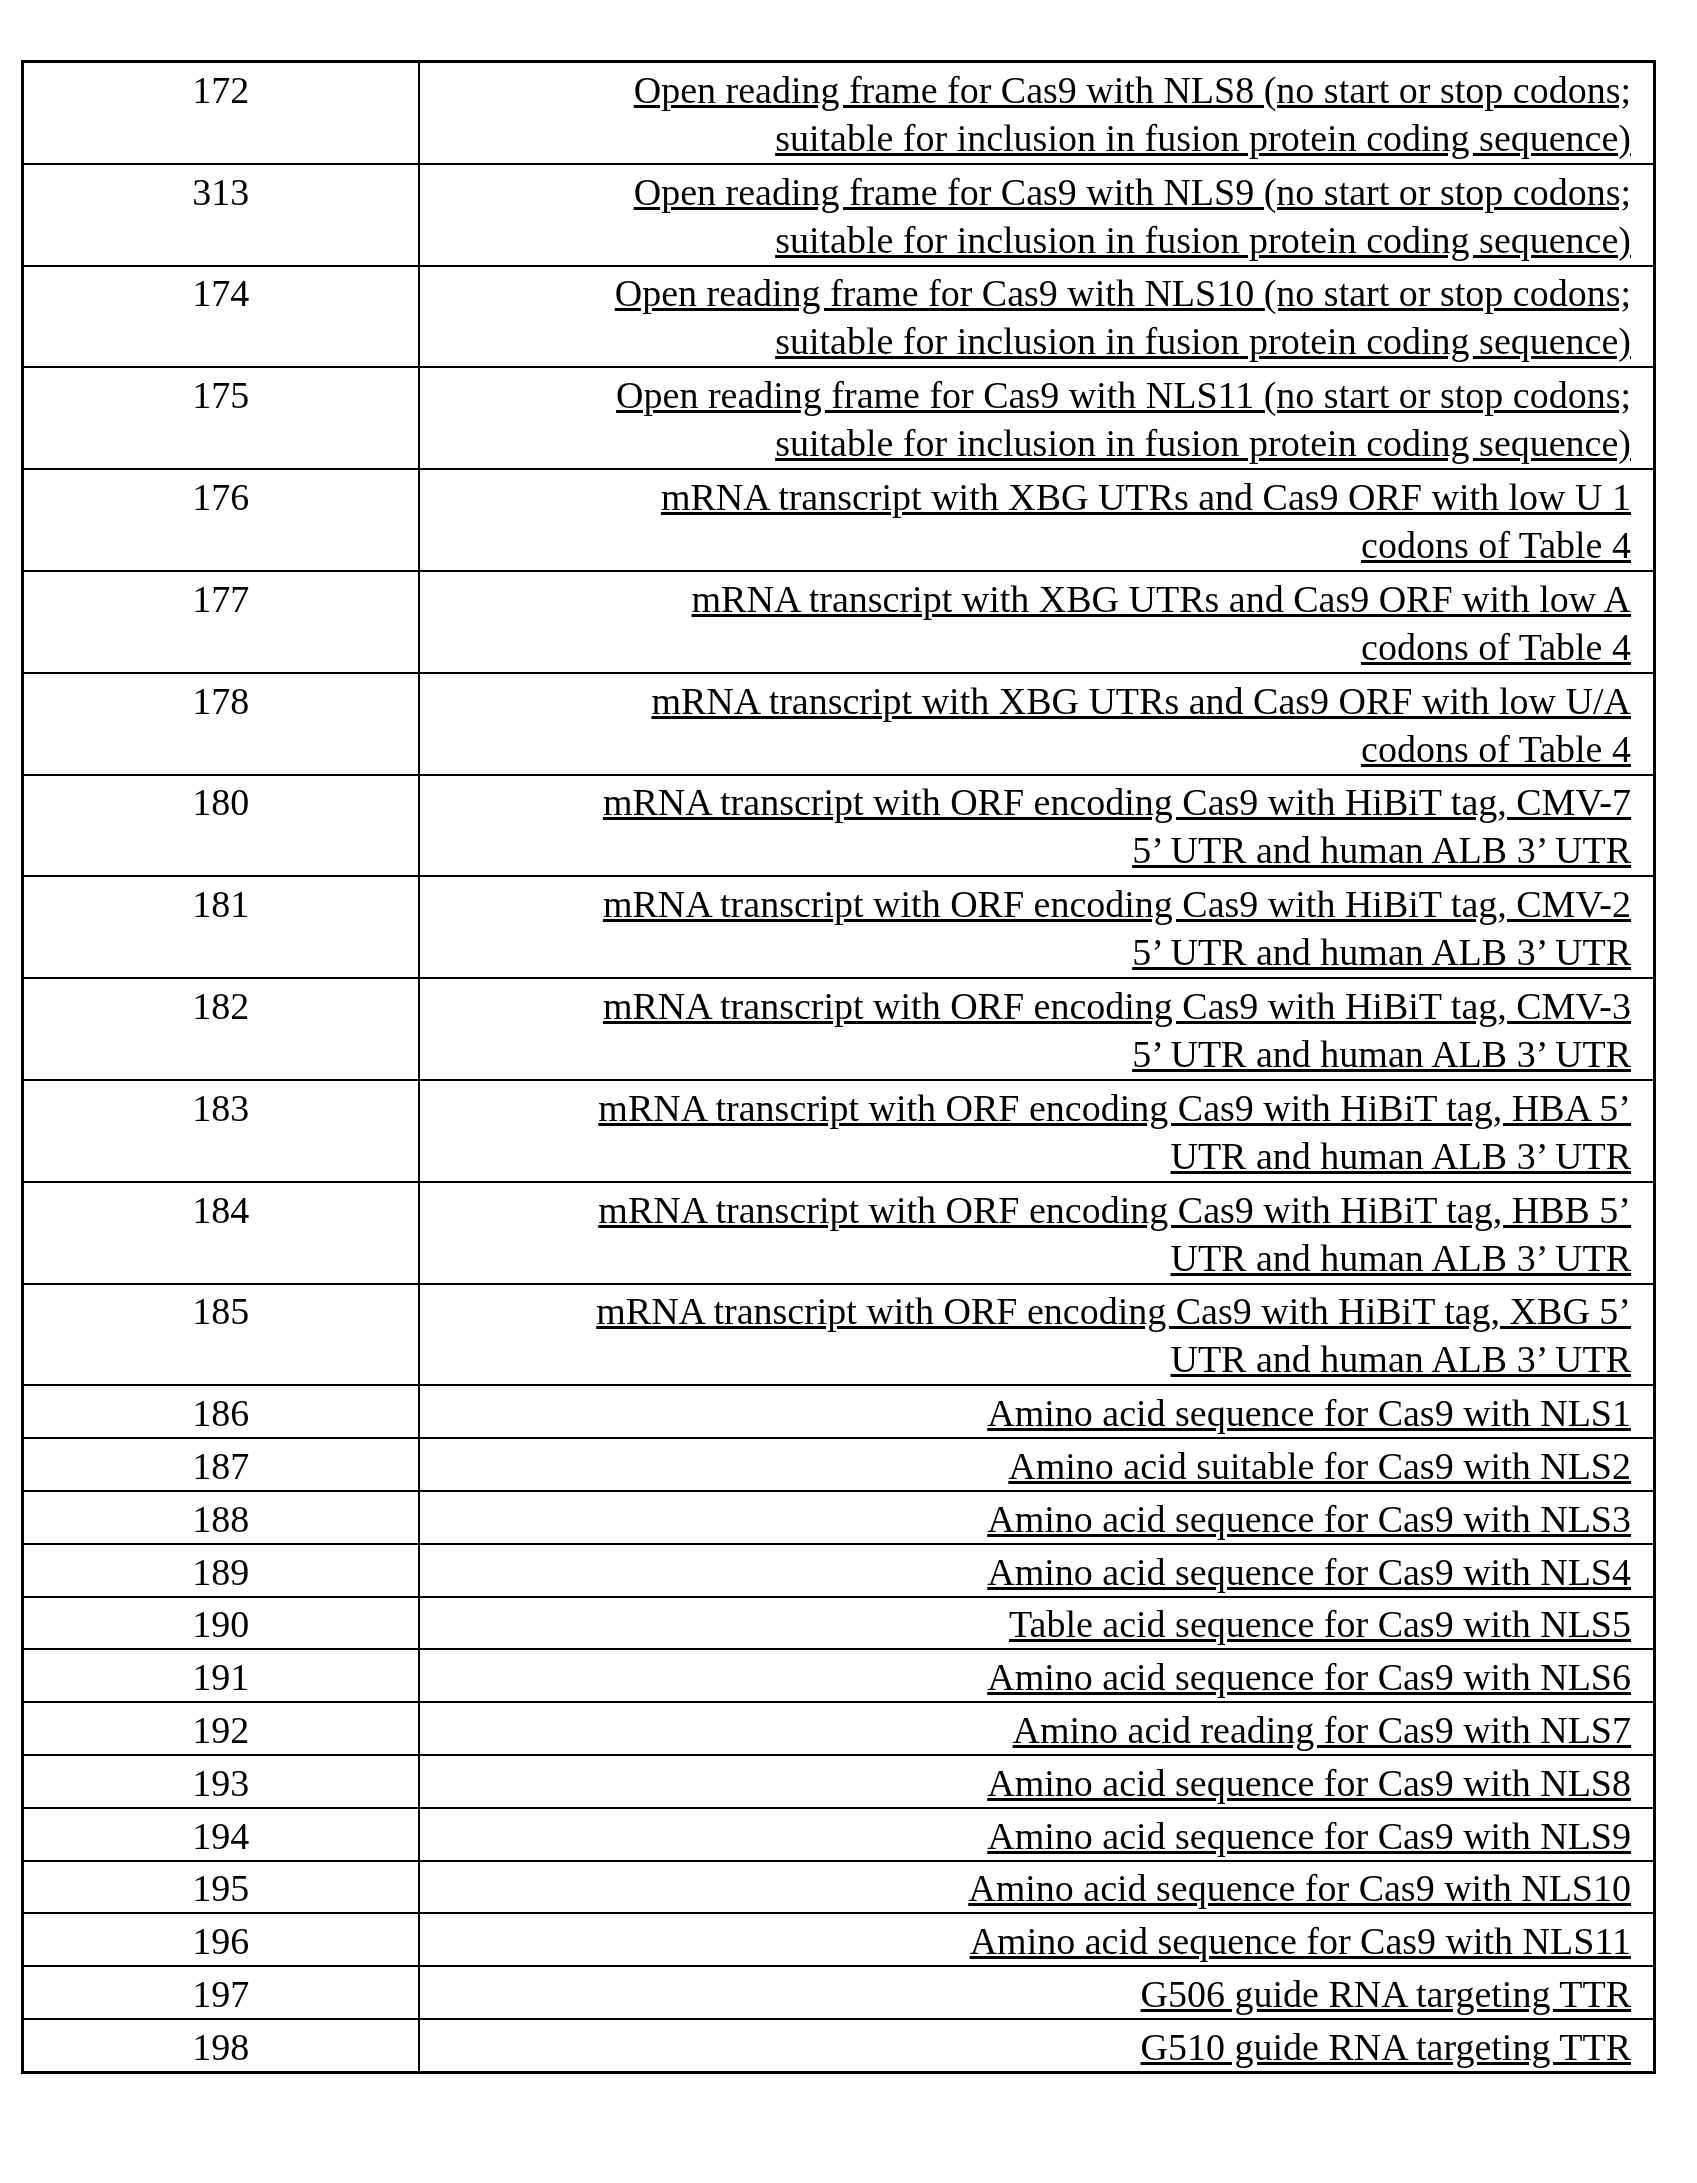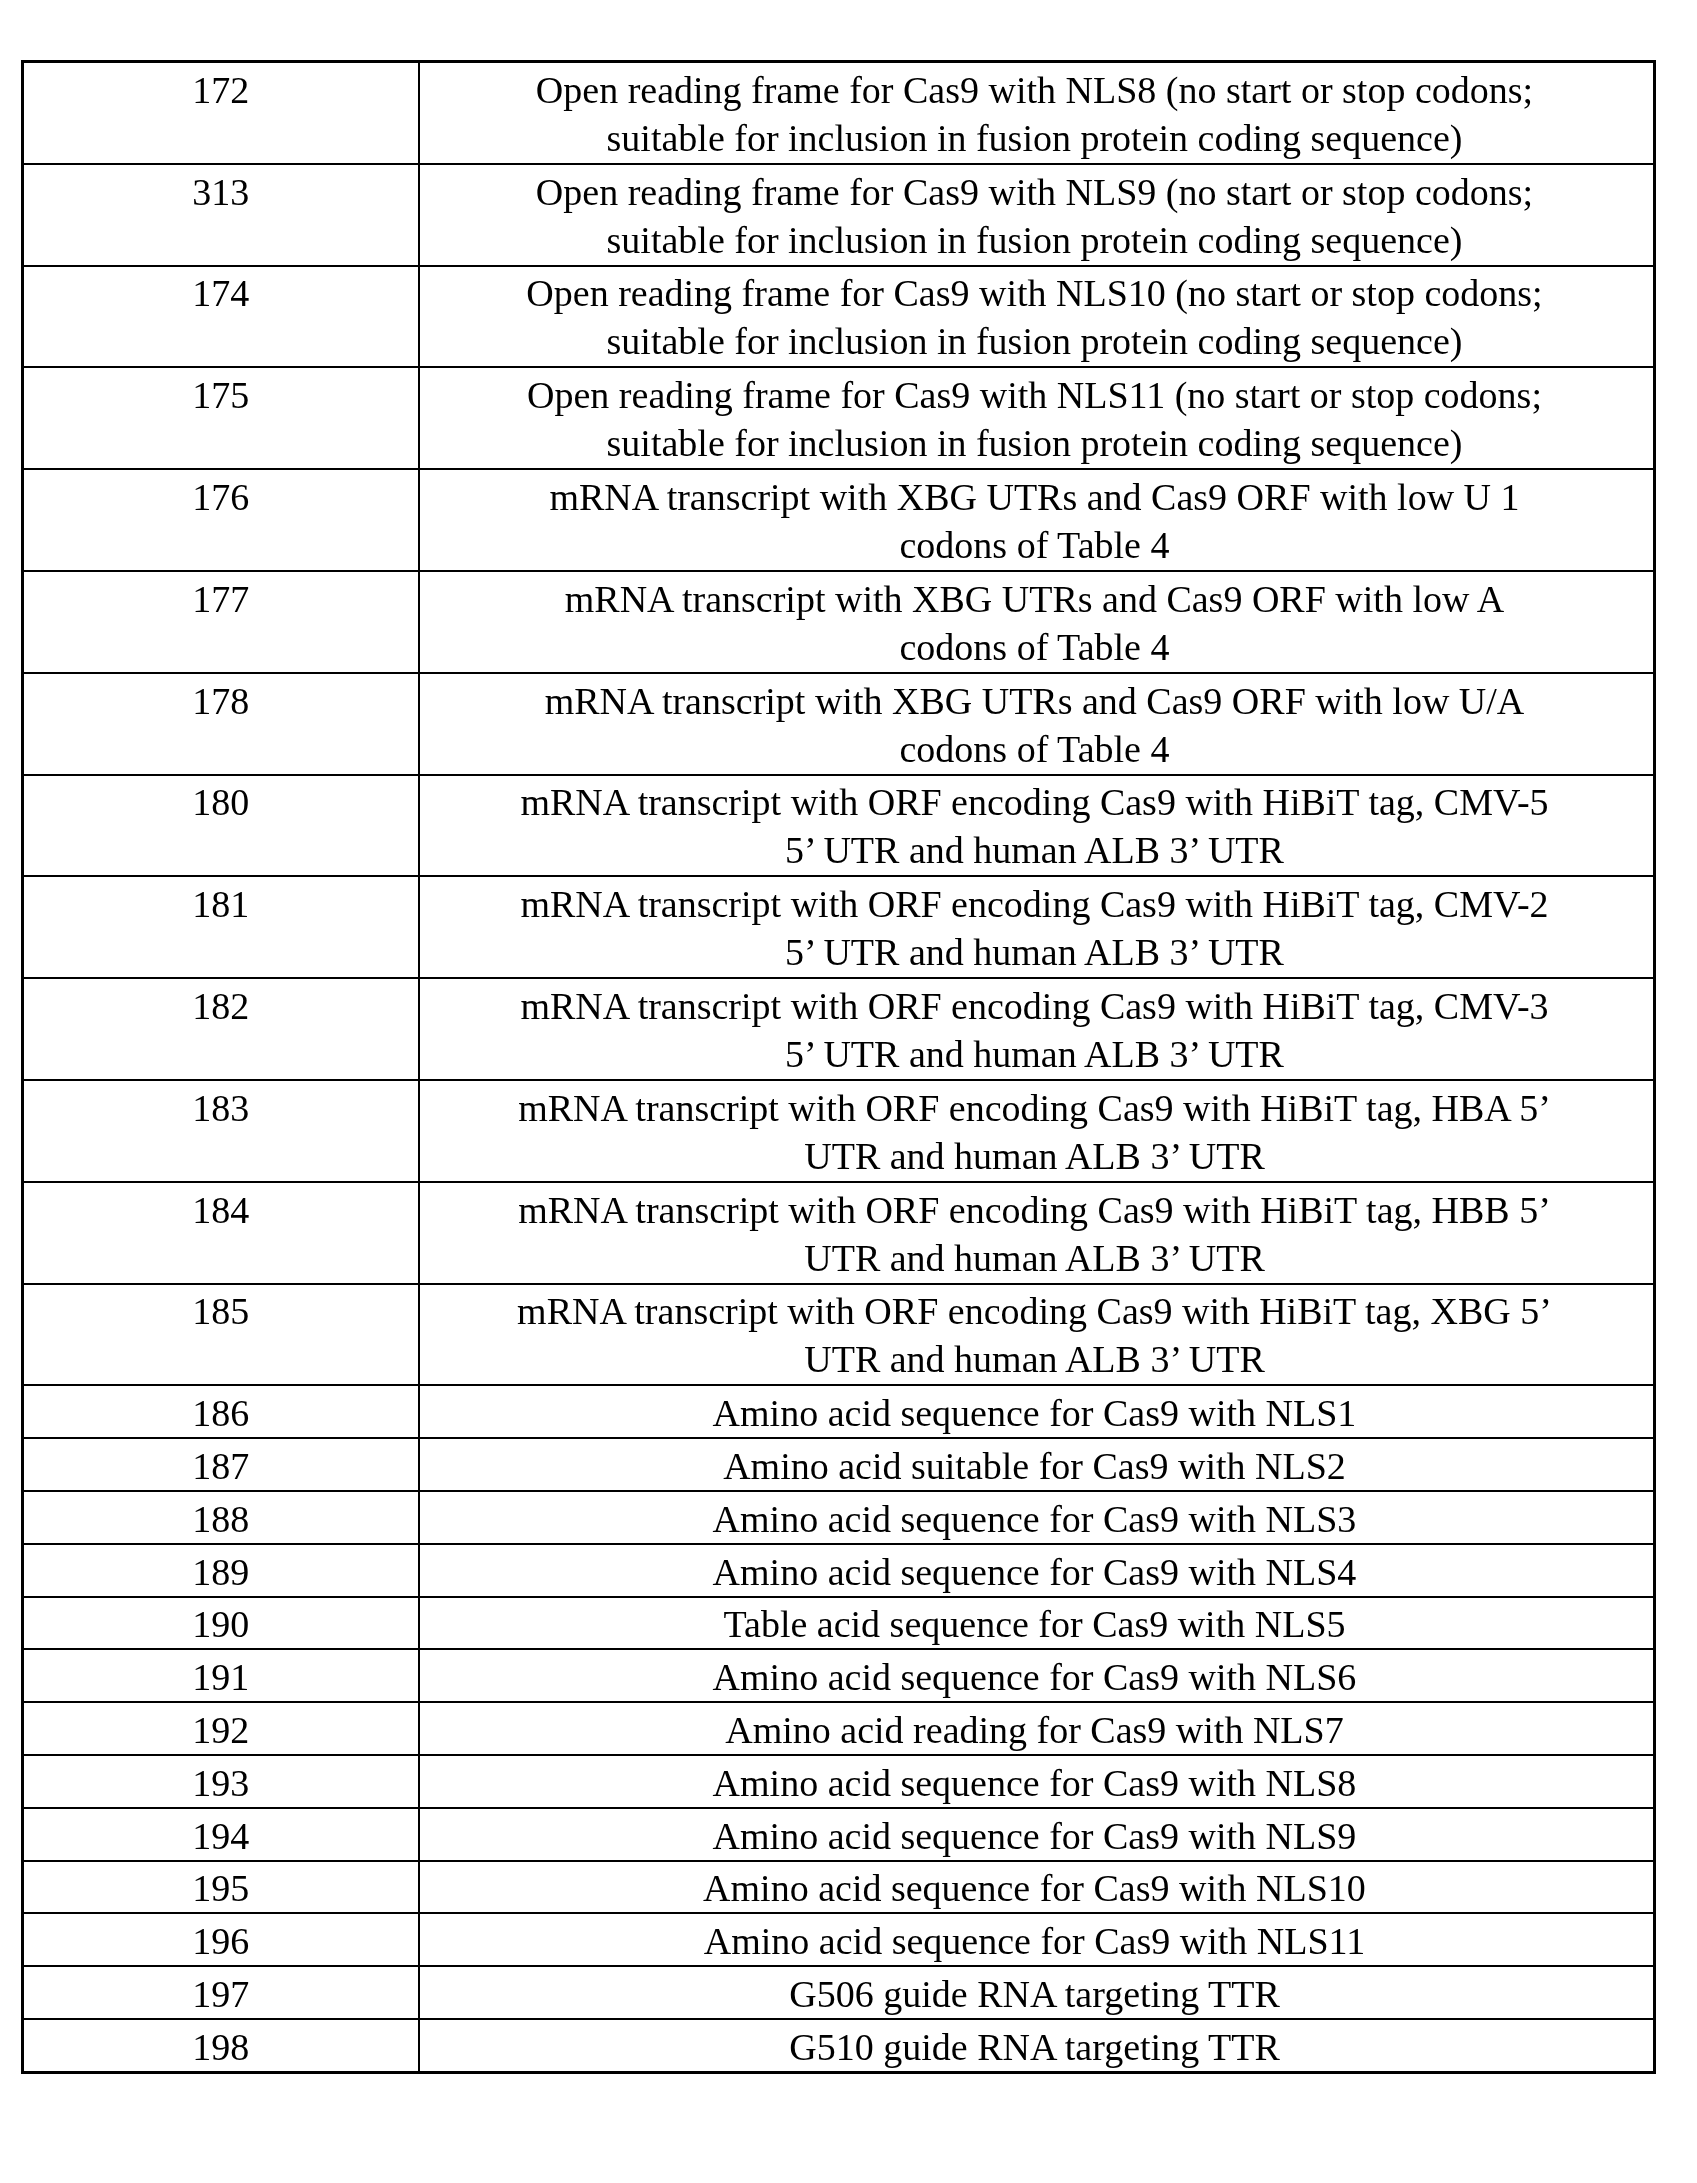--- a/index.html
+++ b/index.html
@@ -32,22 +32,23 @@
     vertical-align: top;
     font-size: 38px;
     line-height: 48px;
     padding: 0;
   }
   .seq-table td.id-cell {
     text-align: center;
     padding-top: 2.8px;
   }
   .seq-table td.desc-cell {
-    text-align: center;
+    text-align: right;
     padding: 2.8px 22px 0 18.5px;
+    text-decoration: underline;
   }
   .seq-table tr.two-line td { height: 97px; }
   .seq-table tr.one-line td { height: 47px; }
 </style>
 </head>
 <body>
 
 <table class="seq-table">
   <colgroup>
     <col class="col-id">
@@ -85,21 +86,21 @@
   </tr>
 
   <tr class="two-line">
     <td class="id-cell"><span>178</span></td>
     <td class="desc-cell"><span>mRNA transcript with XBG UTRs and Cas9 ORF with low U/A</span><br><span>codons of Table 4</span></td>
   </tr>
 
 
   <tr class="two-line">
     <td class="id-cell"><span>180</span></td>
-    <td class="desc-cell"><span>mRNA transcript with ORF encoding Cas9 with HiBiT tag, CMV-5</span><br><span>5’ UTR and human ALB 3’ UTR</span></td>
+    <td class="desc-cell"><span>mRNA transcript with ORF encoding Cas9 with HiBiT tag, CMV-7</span><br><span>5’ UTR and human ALB 3’ UTR</span></td>
   </tr>
 
   <tr class="two-line">
     <td class="id-cell"><span>181</span></td>
     <td class="desc-cell"><span>mRNA transcript with ORF encoding Cas9 with HiBiT tag, CMV-2</span><br><span>5’ UTR and human ALB 3’ UTR</span></td>
   </tr>
 
   <tr class="two-line">
     <td class="id-cell"><span>182</span></td>
     <td class="desc-cell"><span>mRNA transcript with ORF encoding Cas9 with HiBiT tag, CMV-3</span><br><span>5’ UTR and human ALB 3’ UTR</span></td>

